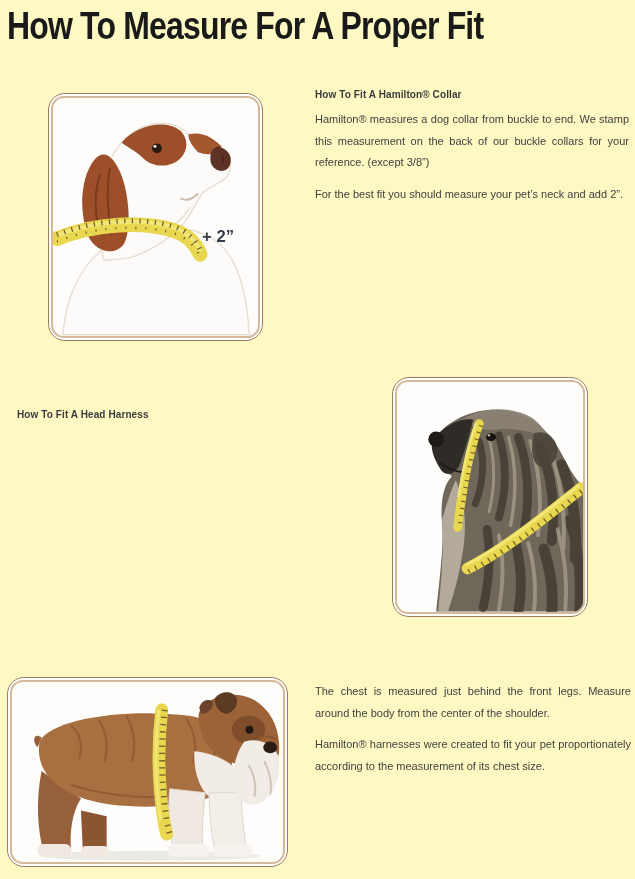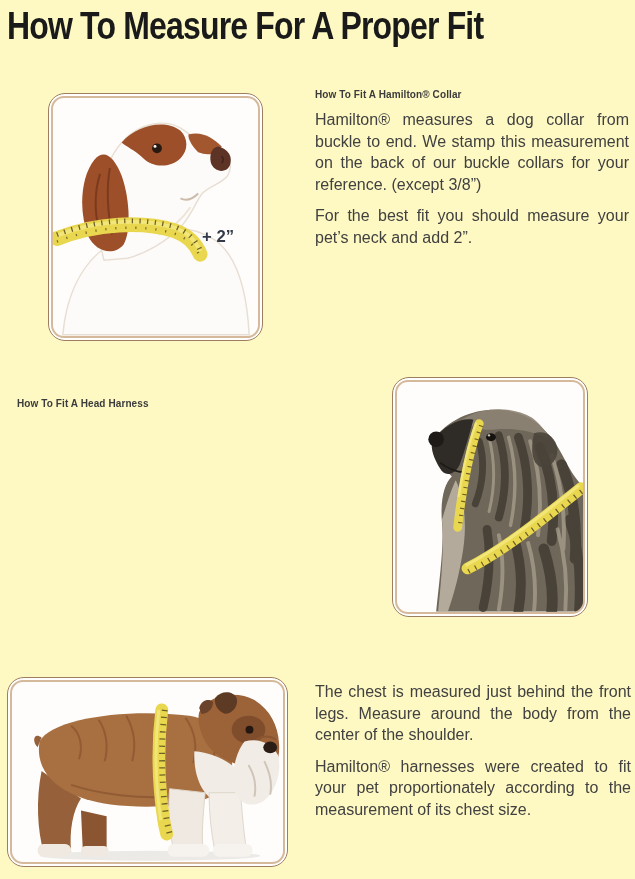--- a/index.html
+++ b/index.html
@@ -3,23 +3,23 @@
 <meta charset="utf-8">
 <style>
   html,body{margin:0;padding:0;background:#ffffff;}
   .page{position:relative;width:635px;height:879px;background:#fef9c3;overflow:hidden;
         font-family:"Liberation Sans",sans-serif;}
   .title{position:absolute;left:7px;top:1px;margin:0;font-size:39px;font-weight:700;
          color:#1a1a1a;letter-spacing:-1px;white-space:nowrap;
          transform:scaleX(.82);transform-origin:0 50%;top:4px;}
   .text-col{position:absolute;color:#414141;}
   .text-col h2{margin:0 0 9px;font-size:10px;font-weight:700;color:#3b3b3b;letter-spacing:.1px;}
-  .text-col p{margin:0 0 10px;font-size:16px;line-height:21.5px;text-align:justify;color:#414141;}
+  .text-col p{margin:0 0 10px;font-size:11px;line-height:21.5px;text-align:justify;color:#414141;}
   #text1{left:315px;top:89px;width:314px;}
-  #text2{left:17px;top:398px;width:307px;}
+  #text2{left:17px;top:409px;width:307px;}
   #text3{left:315px;top:681px;width:316px;}
   .frame{position:absolute;box-sizing:border-box;border:1px solid #9d7e60;border-radius:17px;
          padding:2px;background:#ffffff;}
   .frame-inner{width:100%;height:100%;box-sizing:border-box;border:2px solid #d6b99a;
          border-radius:13px;overflow:hidden;background:#fefdfb;}
   .frame-inner svg{display:block;width:100%;height:100%;}
   #frame1{left:48px;top:93px;width:215px;height:248px;}
   #frame2{left:392px;top:377px;width:196px;height:240px;}
   #frame3{left:7px;top:677px;width:281px;height:190px;}
   .anno{font-family:"Liberation Sans",sans-serif;font-weight:700;font-size:17px;}

